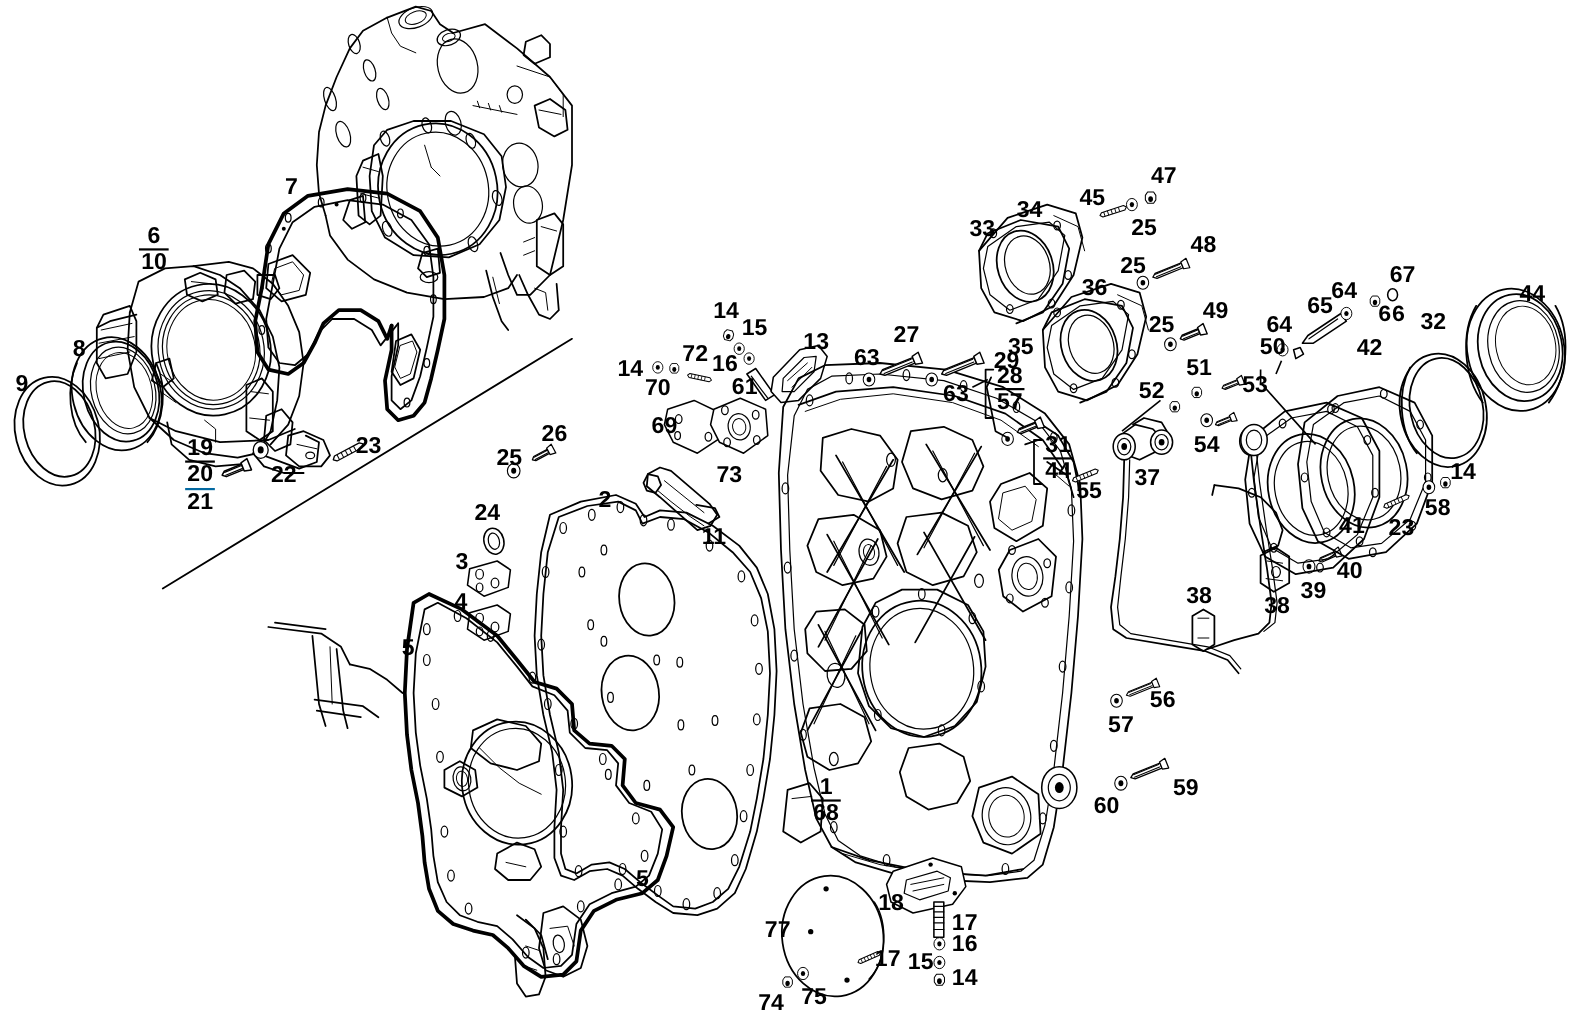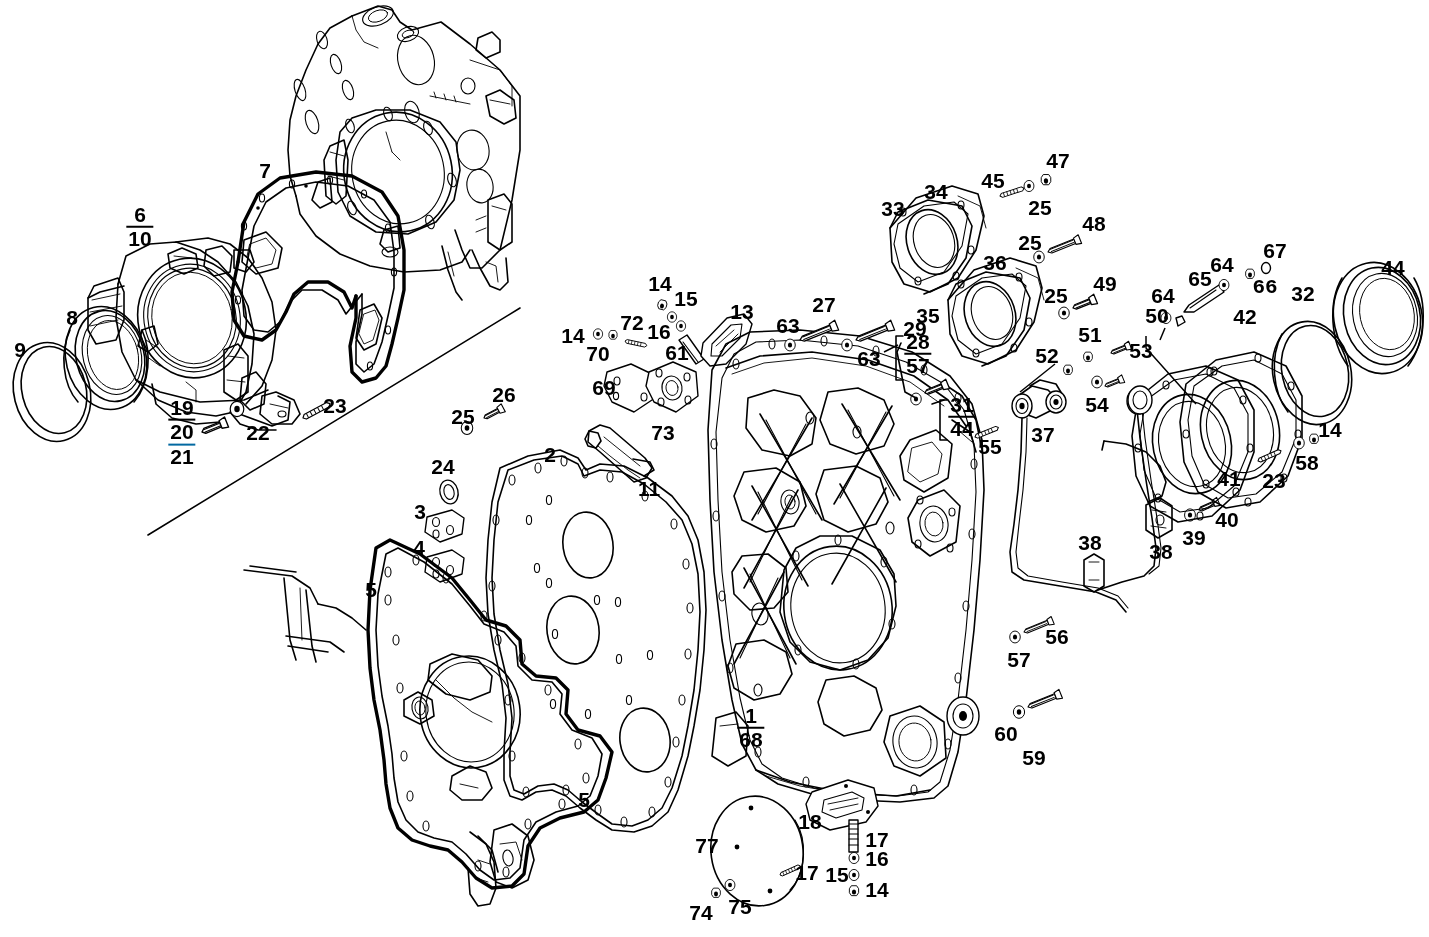--- a/index.html
+++ b/index.html
@@ -907,21 +907,21 @@
       <div class="cal" style="left: 1229px; top: 478px; text-align: right;">41</div>
       <div class="cal" style="left: 1330px; top: 429px;">14</div>
       <div class="cal" style="left: 1307px; top: 462px;">58</div>
       <div class="cal" style="left: 1274px; top: 480px;">23</div>
       <div class="cal" style="left: 1227px; top: 519px;">40</div>
       <div class="cal" style="left: 1194px; top: 537px;">39</div>
       <div class="cal" style="left: 1090px; top: 542px;">38</div>
       <div class="cal" style="left: 1161px; top: 551px;">38</div>
       <div class="cal" style="left: 1057px; top: 636px;">56</div>
       <div class="cal" style="left: 1019px; top: 659px;">57</div>
-      <div class="cal" style="left: 1034px; top: 716px; margin-top: 41px;">59</div>
+      <div class="cal" style="left: 1078px; top: 716px;">59</div>
       <div class="cal" style="left: 1006px; top: 733px;">60</div>
       <div class="cal" style="left: 810px; top: 821px;">18</div>
       <div class="cal" style="left: 877px; top: 839px;">17</div>
       <div class="cal" style="left: 877px; top: 858px;">16</div>
       <div class="cal" style="left: 877px; top: 889px;">14</div>
       <div class="cal" style="left: 837px; top: 874px;">15</div>
       <div class="cal" style="left: 807px; top: 872px;">17</div>
       <div class="cal" style="left: 707px; top: 845px;">77</div>
       <div class="cal" style="left: 701px; top: 912px;">74</div>
       <div class="cal" style="left: 740px; top: 906px;">75</div>

